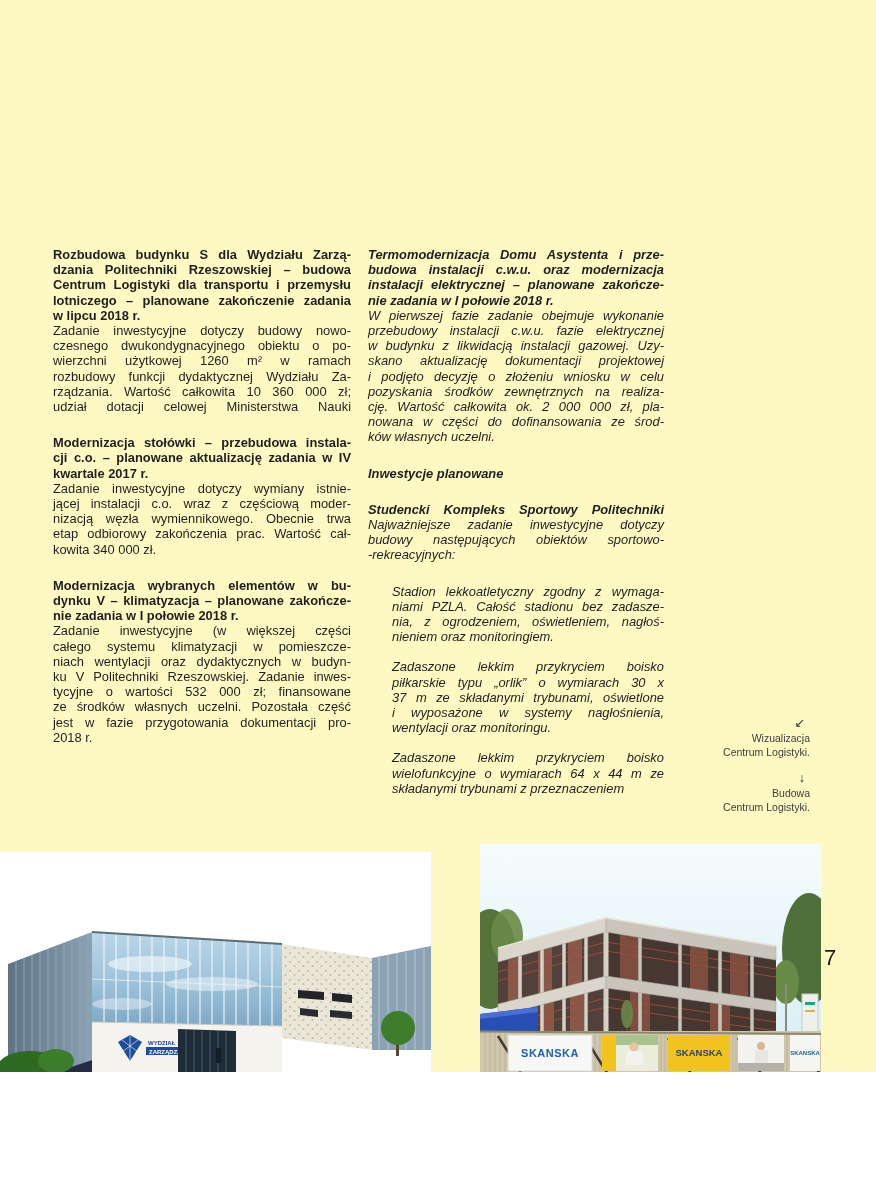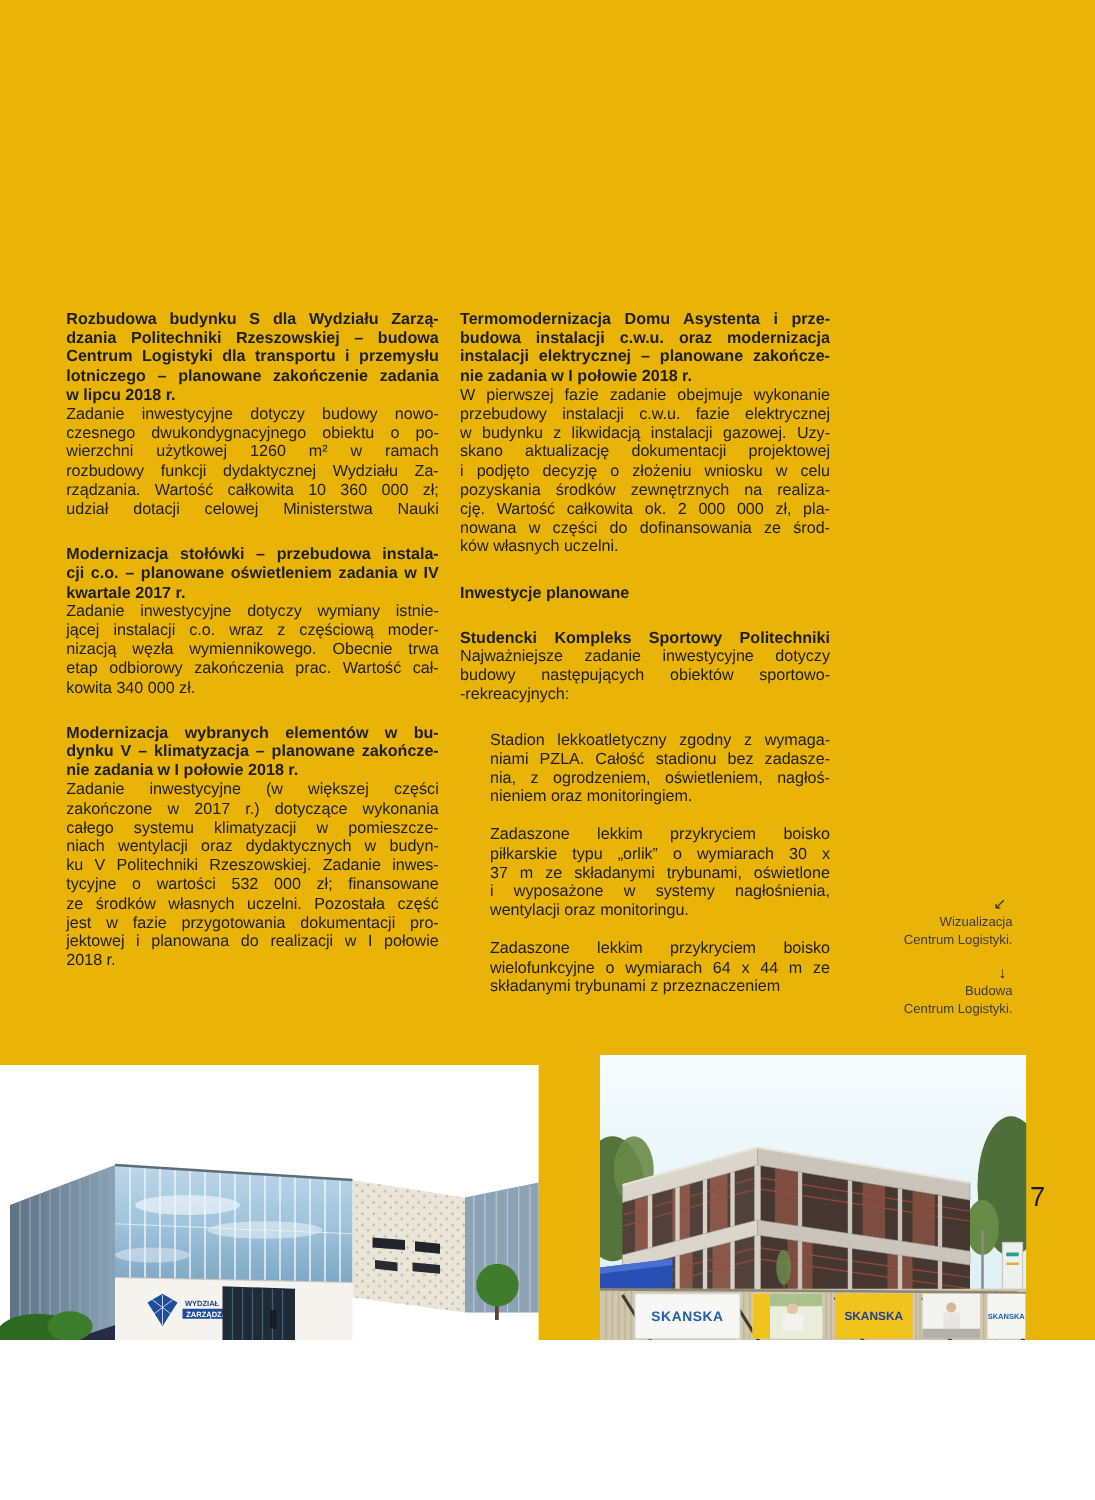--- a/index.html
+++ b/index.html
@@ -1,20 +1,20 @@
 <!DOCTYPE html>
 <html><head>
 <meta charset="utf-8">
 <style>
   html,body{margin:0;padding:0;background:#fff;}
-  .page{position:relative;width:876px;height:1072px;background:#eab308;overflow:hidden;
+  .page{position:relative;width:876px;height:1072px;background:#fef9c3;overflow:hidden;
         font-family:"Liberation Sans",sans-serif;color:#1f1f1f;}
   .col{position:absolute;top:247px;font-size:12.9px;line-height:15.2px;}
   .col-left{left:53px;width:298px;}
-  .col-right{left:368px;width:296px;}
+  .col-right{left:368px;width:296px;font-style:italic;}
   .block{margin-bottom:21px;}
   .block.indent{padding-left:24px;margin-bottom:15px;}
   .tline{text-align:justify;text-align-last:justify;-moz-text-align-last:justify;}
   .tline.last{text-align-last:left;-moz-text-align-last:left;}
   .tline.bold{font-weight:bold;}
   .captions{position:absolute;top:716px;right:66px;width:170px;text-align:right;
             font-size:10.5px;line-height:13.5px;color:#3d3d3d;}
   .caption{margin-bottom:12px;}
   .caption .arrow{font-size:12.5px;line-height:14px;padding-right:5px;margin-bottom:2px;color:#2f2f2f;}
   .page-number{position:absolute;left:824px;top:945px;font-size:22px;line-height:26px;color:#1a1a1a;}
@@ -38,41 +38,39 @@
         <div class="tline bold last">w lipcu 2018 r.</div>
         <div class="tline">Zadanie inwestycyjne dotyczy budowy nowo-</div>
         <div class="tline">czesnego dwukondygnacyjnego obiektu o po-</div>
         <div class="tline">wierzchni użytkowej 1260 m² w ramach</div>
         <div class="tline">rozbudowy funkcji dydaktycznej Wydziału Za-</div>
         <div class="tline">rządzania. Wartość całkowita 10 360 000 zł;</div>
         <div class="tline">udział dotacji celowej Ministerstwa Nauki</div>
       </div>
       <div class="block">
         <div class="tline bold">Modernizacja stołówki – przebudowa instala-</div>
-        <div class="tline bold">cji c.o. – planowane oświetleniem zadania w IV</div>
+        <div class="tline bold">cji c.o. – planowane aktualizację zadania w IV</div>
         <div class="tline bold last">kwartale 2017 r.</div>
         <div class="tline">Zadanie inwestycyjne dotyczy wymiany istnie-</div>
         <div class="tline">jącej instalacji c.o. wraz z częściową moder-</div>
         <div class="tline">nizacją węzła wymiennikowego. Obecnie trwa</div>
         <div class="tline">etap odbiorowy zakończenia prac. Wartość cał-</div>
         <div class="tline last">kowita 340 000 zł.</div>
       </div>
       <div class="block">
         <div class="tline bold">Modernizacja wybranych elementów w bu-</div>
         <div class="tline bold">dynku V – klimatyzacja – planowane zakończe-</div>
         <div class="tline bold last">nie zadania w I połowie 2018 r.</div>
         <div class="tline">Zadanie inwestycyjne (w większej części</div>
-        <div class="tline">zakończone w 2017 r.) dotyczące wykonania</div>
         <div class="tline">całego systemu klimatyzacji w pomieszcze-</div>
         <div class="tline">niach wentylacji oraz dydaktycznych w budyn-</div>
         <div class="tline">ku V Politechniki Rzeszowskiej. Zadanie inwes-</div>
         <div class="tline">tycyjne o wartości 532 000 zł; finansowane</div>
         <div class="tline">ze środków własnych uczelni. Pozostała część</div>
         <div class="tline">jest w fazie przygotowania dokumentacji pro-</div>
-        <div class="tline">jektowej i planowana do realizacji w I połowie</div>
         <div class="tline last">2018 r.</div>
       </div>
     </div>
   <div class="col col-right">
       <div class="block">
         <div class="tline bold">Termomodernizacja Domu Asystenta i prze-</div>
         <div class="tline bold">budowa instalacji c.w.u. oraz modernizacja</div>
         <div class="tline bold">instalacji elektrycznej – planowane zakończe-</div>
         <div class="tline bold last">nie zadania w I połowie 2018 r.</div>
         <div class="tline">W pierwszej fazie zadanie obejmuje wykonanie</div>

